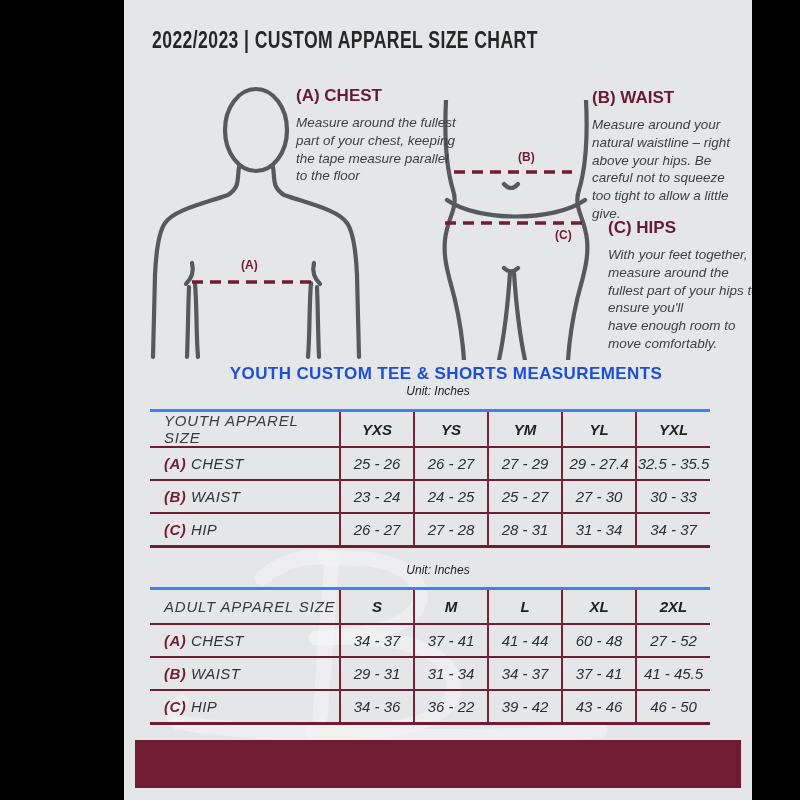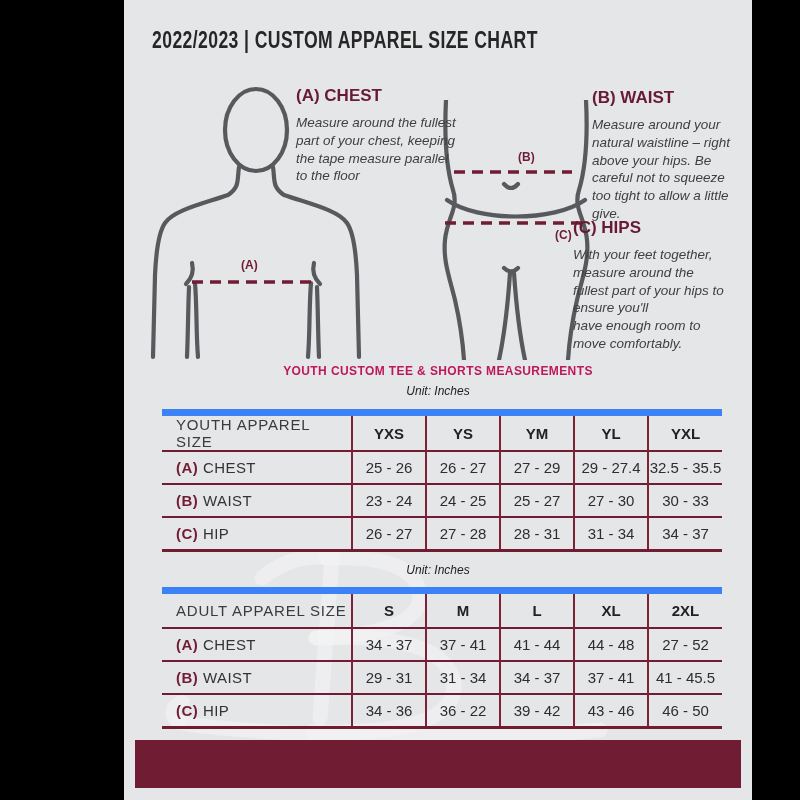--- a/index.html
+++ b/index.html
@@ -15,26 +15,26 @@
   .brand-name{font-weight:700;font-size:16px;letter-spacing:6px;color:#1b1b1b;}
 
   
   .fig{position:absolute;}
   .marker{position:absolute;font-weight:700;font-size:12px;color:#701c33;}
   .guide-block{position:absolute;}
   .guide-h{font-weight:700;font-size:17px;color:#671a31;margin:0 0 8px 0;}
   .guide-p{font-style:italic;font-size:13.5px;line-height:1.32;color:#404040;margin:0;white-space:pre-line;}
 
   
-  .sec-title{position:absolute;left:0;width:628px;text-align:center;font-weight:700;
-             font-size:12px;letter-spacing:.4px;color:#be185d;}
+  .sec-title{position:absolute;left:8px;width:628px;text-align:center;font-weight:700;
+             font-size:17px;letter-spacing:.4px;color:#1d4ed8;}
   .sec-unit{position:absolute;left:0;width:628px;text-align:center;font-style:italic;
             font-size:12px;color:#222;}
-  table.sz{position:absolute;left:38px;width:560px;border-collapse:collapse;table-layout:fixed;
-           border-top:7px solid #3b82f6;border-bottom:3px solid #701c33;background:transparent;}
+  table.sz{position:absolute;left:26px;width:560px;border-collapse:collapse;table-layout:fixed;
+           border-top:3px solid #3b82f6;border-bottom:3px solid #701c33;background:transparent;font-style:italic;}
   table.sz col.c0{width:190px;} table.sz col.cd{width:74px;}
   table.sz tr{border-bottom:2px solid #701c33;}
   table.sz th, table.sz td{padding:0;height:31px;text-align:center;vertical-align:middle;
            font-size:15px;color:#2d2e31;}
   table.sz tr.hrow th{height:33px;}
   table.sz th.lbl{font-weight:400;letter-spacing:.8px;color:#3a3b3e;text-align:left;padding-left:14px;}
   table.sz th.szh{font-weight:700;color:#222;}
   table.sz td.lbl{text-align:left;padding-left:14px;color:#333;letter-spacing:.4px;}
   table.sz td.lbl b{color:#701c33;font-weight:700;margin-right:5px;}
   table.sz th + th, table.sz td + td{border-left:2px solid #7d2236;}
@@ -96,21 +96,21 @@
     <span class="marker" style="left:431px;top:228px;">(C)</span>
 
     <div class="guide-block" style="left:172px;top:86px;width:162px;">
       <p class="guide-h">(A) CHEST</p>
       <p class="guide-p">Measure around the fullest part of your chest, keeping the tape measure parallel to the floor</p>
     </div>
     <div class="guide-block" style="left:468px;top:88px;width:148px;">
       <p class="guide-h">(B) WAIST</p>
       <p class="guide-p">Measure around your natural waistline – right above your hips. Be careful not to squeeze too tight to allow a little give.</p>
     </div>
-    <div class="guide-block" style="left:449px;top:218px;width:152px;">
+    <div class="guide-block" style="left:484px;top:218px;width:152px;">
       <p class="guide-h">(C) HIPS</p>
       <p class="guide-p">With your feet together, measure around the fullest part of your hips to ensure you'll
 have enough room to move comfortably.</p>
     </div>
 
     <div class="sec-title" style="top:364px;">YOUTH CUSTOM TEE &amp; SHORTS MEASUREMENTS</div>
     <div class="sec-unit" style="top:384px;">Unit: Inches</div>
 
     <table class="sz" style="top:409px;">
       <colgroup>
@@ -175,21 +175,21 @@
         <th class="szh">M</th>
         <th class="szh">L</th>
         <th class="szh">XL</th>
         <th class="szh">2XL</th>
       </tr>
       <tr>
         <td class="lbl"><b>(A)</b><span>CHEST</span></td>
         <td>34 - 37</td>
         <td>37 - 41</td>
         <td>41 - 44</td>
-        <td>44 - 48</td>
+        <td>60 - 48</td>
         <td>27 - 52</td>
       </tr>
       <tr>
         <td class="lbl"><b>(B)</b><span>WAIST</span></td>
         <td>29 - 31</td>
         <td>31 - 34</td>
         <td>34 - 37</td>
         <td>37 - 41</td>
         <td>41 - 45.5</td>
       </tr>

